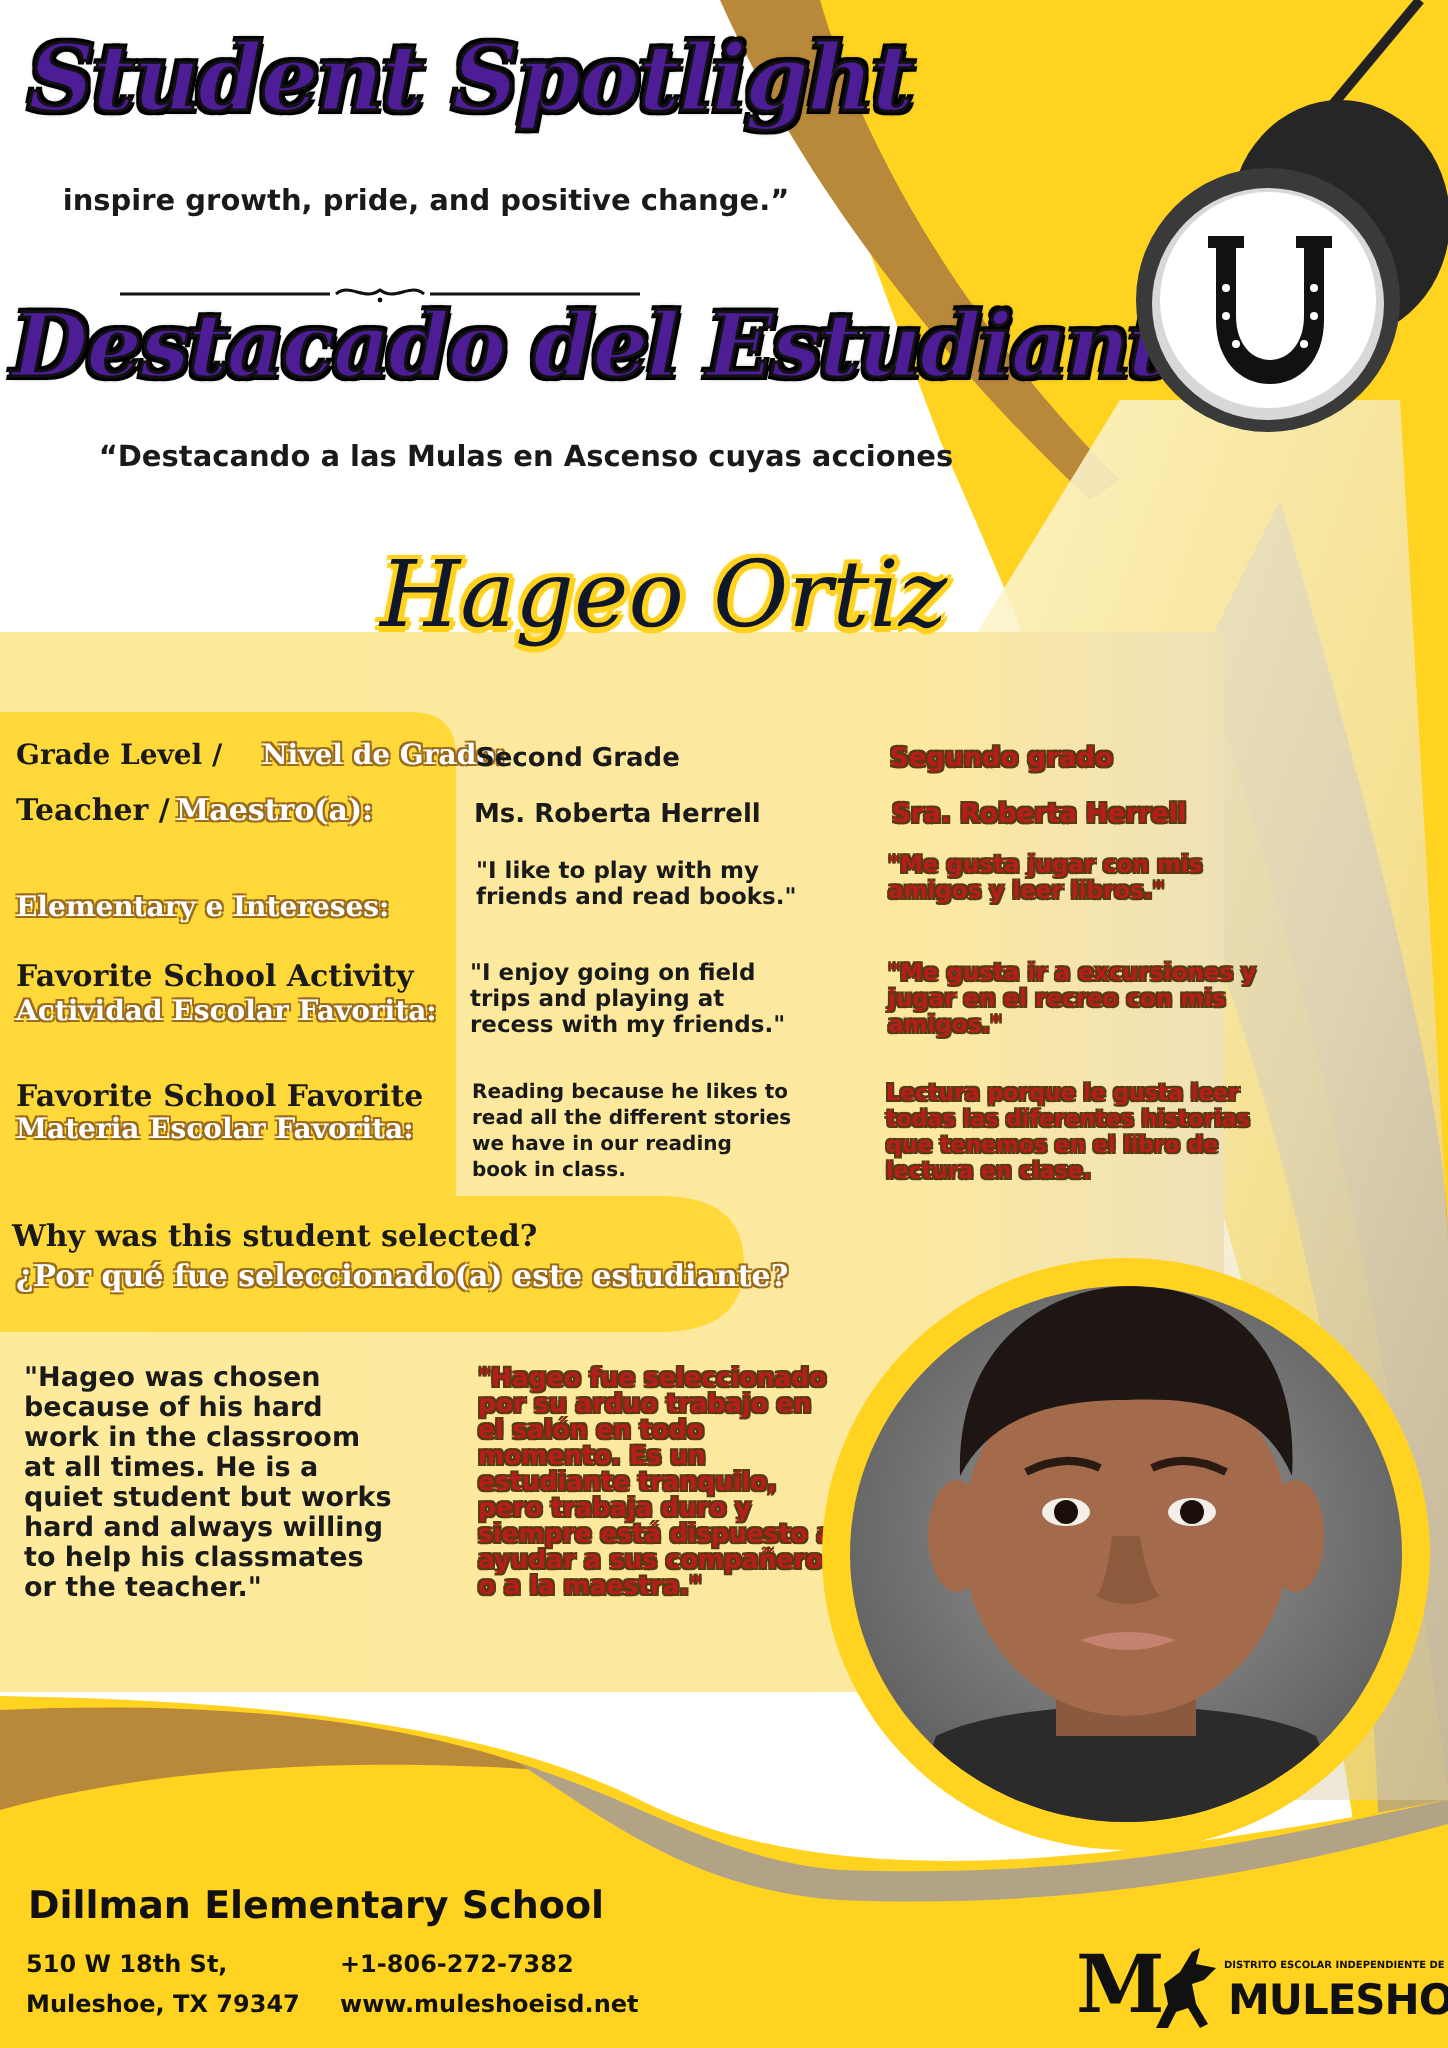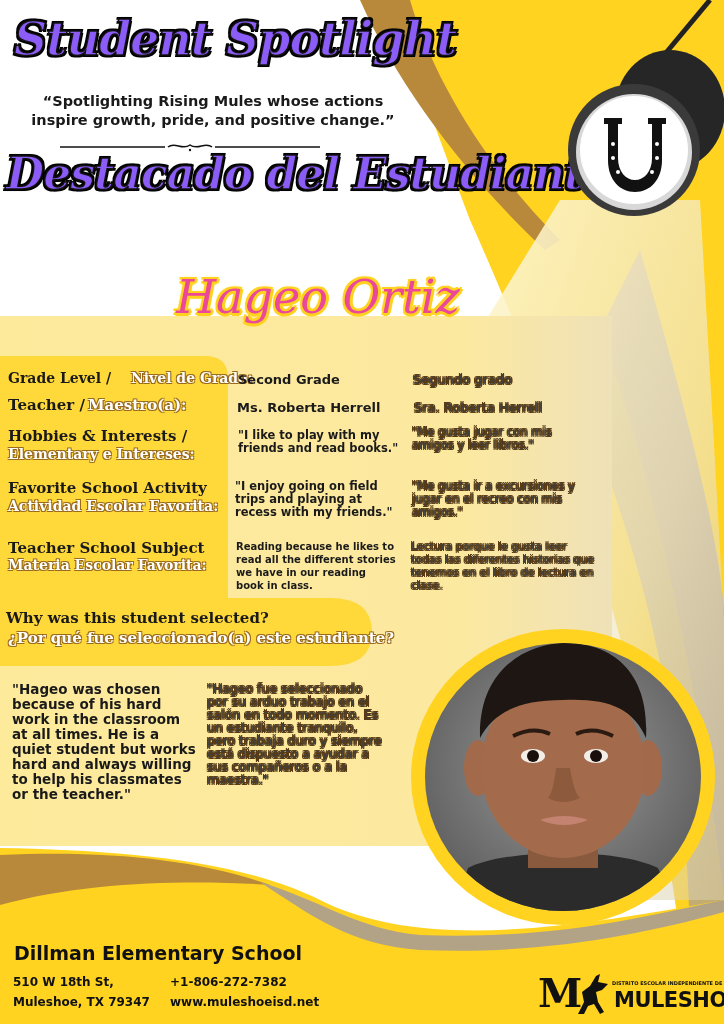--- a/index.html
+++ b/index.html
@@ -5,41 +5,42 @@
   * { box-sizing: border-box; margin: 0; padding: 0; }
   html, body { width: 724px; height: 1024px; overflow: hidden; background: #fff; }
   body { position: relative; font-family: "DejaVu Sans", sans-serif; }
   .abs { position: absolute; }
   .bg-svg { position: absolute; left: 0; top: 0; width: 724px; height: 1024px; }
 
   .script-title {
     font-family: "DejaVu Serif", serif;
     font-style: italic;
     font-weight: bold;
-    color: #8b5cf6;
+    color: #4c1d95;
     -webkit-text-stroke: 1.5px #111;
     text-shadow: 0 0 3px #000, 2px 2px 0 #000, -2px -2px 0 #000, 2px -2px 0 #000, -2px 2px 0 #000;
     letter-spacing: -1px;
     white-space: nowrap;
   }
   .subtitle {
     font-family: "DejaVu Sans", sans-serif;
     font-weight: bold;
     color: #1a1a1a;
     font-size: 14.5px;
     line-height: 19px;
     text-align: center;
   }
   .name-title {
     font-family: "DejaVu Serif", serif;
     font-style: italic;
-    color: #ec4899;
+    color: #0f172a;
     font-size: 46px;
     text-shadow: 0 0 4px #FFD21E, 2px 2px 0 #FFD21E, -2px -2px 0 #FFD21E, 2px -2px 0 #FFD21E, -2px 2px 0 #FFD21E, 0 3px 0 #FFD21E, 3px 0 0 #FFD21E;
     white-space: nowrap;
+    margin-left: 14px;
   }
   .label-en {
     font-family: "DejaVu Serif", serif;
     font-weight: bold;
     color: #1a1a1a;
     font-size: 14px;
     line-height: 17px;
     white-space: nowrap;
   }
   .label-es {
@@ -53,25 +54,26 @@
   }
   .val-en {
     font-family: "DejaVu Sans", sans-serif;
     font-weight: bold;
     color: #1a1a1a;
     font-size: 11.5px;
     line-height: 13px;
   }
   .val-es {
     font-family: "DejaVu Sans", sans-serif;
-    font-weight: normal;
-    color: #404040;
+    font-weight: bold;
+    color: #b91c1c;
     font-size: 11.5px;
     line-height: 13px;
     text-shadow: 1px 1px 0 #5a3a10, -1px -1px 0 #5a3a10, 1px -1px 0 #5a3a10, -1px 1px 0 #5a3a10;
+    margin-left: 32px;
   }
   .val-big { font-size: 13px; line-height: 16px; }
   .why-en { font-size: 13.5px; line-height: 15px; }
   .why-es { font-size: 12.5px; line-height: 13px; }
 
   .footer-school {
     font-family: "DejaVu Sans", sans-serif;
     font-weight: bold;
     font-size: 19px;
     color: #111;
@@ -119,36 +121,36 @@
   <path d="M0 598 L330 598 Q 372 598 372 632 Q 372 666 330 666 L0 666 Z" fill="#FFD83A"></path>
 
   <path d="M0 848 C 120 850, 240 860, 320 900 C 420 950, 560 930, 724 900 L724 1024 L0 1024 Z" fill="#FFD320"></path>
   <path d="M0 855 C 110 850, 200 860, 270 885 C 200 880, 90 880, 0 905 Z" fill="#B8893A"></path>
   <path d="M260 882 C 320 900, 360 930, 420 935 C 560 940, 650 915, 724 900 L724 912 C 640 935, 540 955, 420 950 C 350 945, 310 915, 260 882 Z" fill="#B3A386"></path>
 </svg>
 
 <div class="abs script-title" style="left:14px; top:12px; font-size:46px;">Student Spotlight</div>
 
 <div class="abs subtitle" style="left:18px; top:92px; width:390px;">
-  <div>“Spotlighting Rising Mules whose actions</div>
   <div>inspire growth, pride, and positive change.”</div>
 </div>
 
 <div class="abs" style="left:60px; top:138px; width:260px; height:12px;">
   <svg width="260" height="12" viewBox="0 0 260 12">
     <line x1="0" y1="6" x2="105" y2="6" stroke="#111" stroke-width="1.5"></line>
     <line x1="155" y1="6" x2="260" y2="6" stroke="#111" stroke-width="1.5"></line>
     <path d="M108 6 C 115 0, 122 10, 130 4 C 138 10, 145 0, 152 6" stroke="#111" stroke-width="1.5" fill="none"></path>
     <circle cx="130" cy="9" r="1.2" fill="#111"></circle>
   </svg>
 </div>
 
 <div class="abs script-title" style="left:6px; top:148px; font-size:44px;">Destacado del Estudiante</div>
 
 <div class="abs subtitle" style="left:28px; top:220px; width:470px;">
+  <div>“Destacando a las Mulas en Ascenso cuyas acciones</div>
 </div>
 
 <div class="abs" style="left:560px; top:0px; width:164px; height:230px;">
   <svg width="164" height="230" viewBox="0 0 164 230">
     <line x1="150" y1="0" x2="100" y2="60" stroke="#222" stroke-width="5"></line>
     <line x1="164" y1="100" x2="150" y2="118" stroke="#222" stroke-width="5"></line>
     <ellipse cx="110" cy="110" rx="55" ry="60" fill="#262626"></ellipse>
     <circle cx="74" cy="150" r="66" fill="#3a3a3a"></circle>
     <circle cx="74" cy="152" r="58" fill="#d8d8d8"></circle>
     <circle cx="74" cy="150" r="54" fill="#fff"></circle>
@@ -176,35 +178,34 @@
 </div>
 
 <div class="abs" style="left:8px; top:395px; width:600px; height:22px;">
   <span class="abs label-en" style="left:0; top:2px; font-size:15px;">Teacher /</span>
   <span class="abs label-es" style="left:80px; top:2px; font-size:15px;">Maestro(a):</span>
   <span class="abs val-en val-big" style="left:229px; top:5px; white-space:nowrap;">Ms. Roberta Herrell</span>
   <span class="abs val-es val-big" style="left:406px; top:5px; white-space:nowrap;">Sra. Roberta Herrell</span>
 </div>
 
 <div class="abs" style="left:8px; top:426px; width:600px; height:40px;">
-  <div class="abs label-en" style="left:0; top:2px; font-size:15px;">Hobbies &amp; Interests /</div>
   <div class="abs label-es" style="left:0; top:20px;">Elementary e Intereses:</div>
   <div class="abs val-en" style="left:230px; top:3px; width:170px;">"I like to play with my friends and read books."</div>
   <div class="abs val-es" style="left:404px; top:0px; width:170px;">"Me gusta jugar con mis amigos y leer libros."</div>
 </div>
 
 <div class="abs" style="left:8px; top:478px; width:600px; height:50px;">
   <div class="abs label-en" style="left:0; top:2px; font-size:15px;">Favorite School Activity</div>
   <div class="abs label-es" style="left:0; top:20px;">Actividad Escolar Favorita:</div>
   <div class="abs val-en" style="left:227px; top:2px; width:165px;">"I enjoy going on field trips and playing at recess with my friends."</div>
   <div class="abs val-es" style="left:404px; top:2px; width:190px;">"Me gusta ir a excursiones y jugar en el recreo con mis amigos."</div>
 </div>
 
 <div class="abs" style="left:8px; top:540px; width:600px; height:56px;">
-  <div class="abs label-en" style="left:0; top:0px; font-size:15px;">Teacher School Subject</div>
+  <div class="abs label-en" style="left:0; top:0px; font-size:15px;">Favorite School Favorite</div>
   <div class="abs label-es" style="left:0; top:17px;">Materia Escolar Favorita:</div>
   <div class="abs val-en" style="left:228px; top:0px; width:160px; font-size:10px; line-height:13px;">Reading because he likes to read all the different stories we have in our reading book in class.</div>
   <div class="abs val-es" style="left:403px; top:0px; width:188px; font-size:11px; line-height:13px;">Lectura porque le gusta leer todas las diferentes historias que tenemos en el libro de lectura en clase.</div>
 </div>
 
 <div class="abs label-en" style="left:6px; top:610px; font-size:15px;">Why was this student selected?</div>
 <div class="abs label-es" style="left:8px; top:630px; font-size:15px;">¿Por qué fue seleccionado(a) este estudiante?</div>
 
 <div class="abs val-en why-en" style="left:12px; top:682px; width:185px;">"Hageo was chosen because of his hard work in the classroom at all times. He is a quiet student but works hard and always willing to help his classmates or the teacher."</div>
 <div class="abs val-es why-es" style="left:207px; top:682px; width:180px;">"Hageo fue seleccionado por su arduo trabajo en el salón en todo momento. Es un estudiante tranquilo, pero trabaja duro y siempre está dispuesto a ayudar a sus compañeros o a la maestra."</div>

